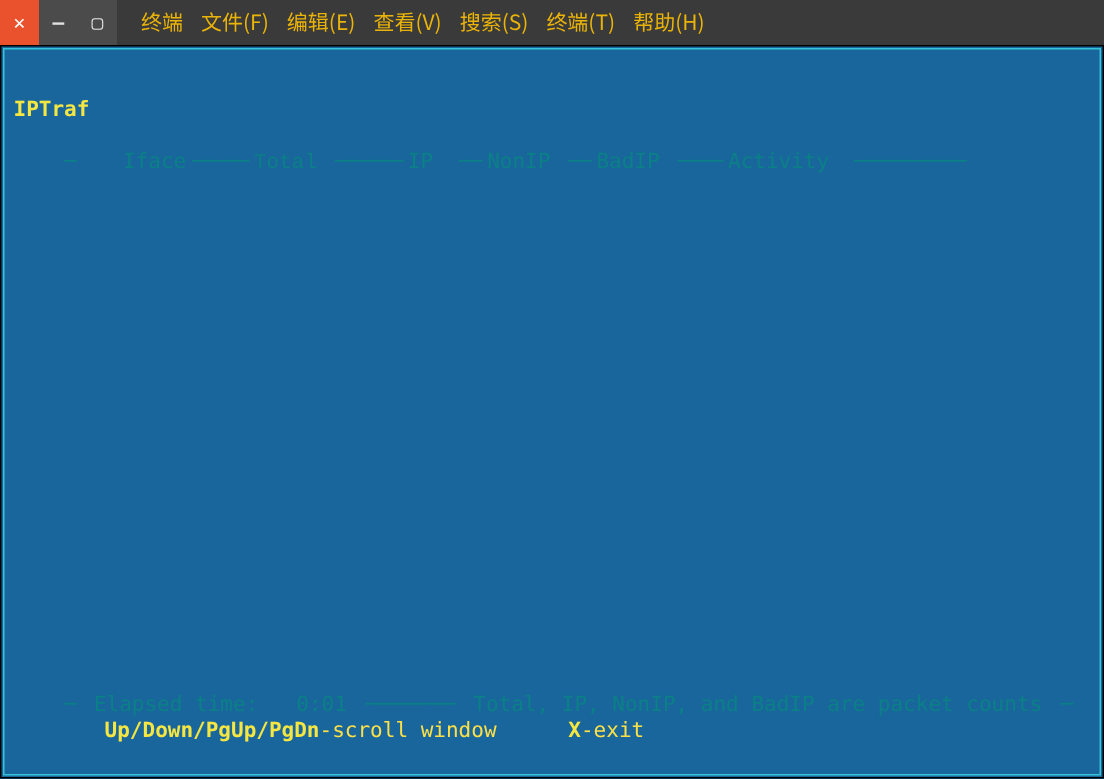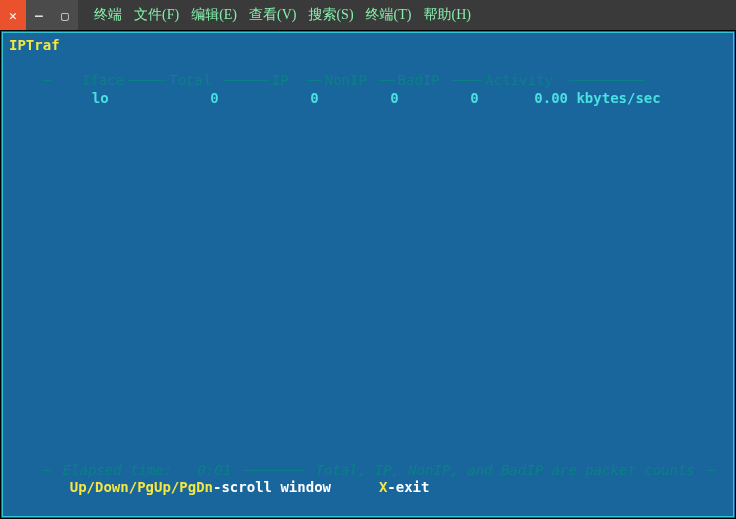--- a/index.html
+++ b/index.html
@@ -35,21 +35,21 @@
     .win-btn.close { background: #e9522c; color: #fff; }
     .win-btn.min   { background: #4b4b4b; color: #e0e0e0; }
     .win-btn.max   { background: #4b4b4b; color: #e0e0e0; }
     .menubar {
       display: flex;
       gap: 4px;
       margin-left: 12px;
       font-family: "Noto Sans CJK SC", "WenQuanYi Micro Hei", sans-serif;
       font-size: 14px;
     }
-    .menuitem { padding: 0 4px; color: #86efac; font-family: Liberation Serif, serif; }
+    .menuitem { padding: 0 4px; color: #eab308; }
     .terminal {
       position: relative;
       width: 736px;
       height: 489px;
       background: #19669c;
       border: 1px solid #000;
     }
     .inner-border {
       position: absolute;
       top: 1px; left: 1px; right: 1px; bottom: 1px;
@@ -57,40 +57,41 @@
       pointer-events: none;
     }
     .term-line {
       position: absolute;
       left: 4px;
       right: 20px;
       white-space: pre;
       color: #35c3d6;
       line-height: 17px;
       letter-spacing: 0px;
+      margin-top: 28px;
     }
     .app-title {
       top: 6px;
       left: 8px;
       color: #f5e642;
       font-weight: bold;
     }
     .hdr-row { top: 24px; color: #0b8086; }
     .data-row { top: 42px; color: #49e0e0; font-weight: bold; }
     .hdr-row span, .data-row span { display: inline-block; }
     .col-iface { width: 70px; text-align: right; padding-left: 10px; }
     .col-total { width: 110px; text-align: right; font-family: Liberation Mono, monospace; }
     .col-ip    { width: 100px; text-align: right; }
     .col-nonip { width: 80px; text-align: right; }
     .col-badip { width: 80px; text-align: right; }
     .col-act   { width: 190px; text-align: right; padding-right: 8px; }
     .dashes { color: #0b8086; letter-spacing: -1px; padding: 0 4px; }
-    .footer1 { bottom: 22px; color: #0b8086; font-style: italic; }
+    .footer1 { bottom: 22px; color: #0b8086; }
     .footer2 { bottom: 5px; }
-    .bright { color: #ffffff; font-weight: bold; }
+    .bright { color: #fde047; font-weight: normal; }
     .bold-yellow { color: #f5e642; font-weight: bold; padding-left: 31px; }
   </style>
 </head>
 <body>
 
 <div class="titlebar">
   <div class="win-controls">
     <div class="win-btn close">
         <span>✕</span>
       </div>
@@ -114,23 +115,20 @@
 
 <div class="terminal">
   <div class="inner-border"></div>
 
   <div class="term-line app-title">IPTraf</div>
 
   <div class="term-line hdr-row">
     <span class="dashes">─</span><span class="col-iface">Iface</span><span class="dashes">─────</span><span class="col-total" style="width:50px;text-align:left">Total</span><span class="dashes">──────</span><span style="width:30px;text-align:left">IP</span><span class="dashes">──</span><span style="width:50px;text-align:left">NonIP</span><span class="dashes">──</span><span style="width:50px;text-align:left">BadIP</span><span class="dashes">────</span><span style="width:80px;text-align:left">Activity</span><span class="dashes">──────────</span>
   </div>
 
-  <div class="term-line data-row">
-    <span class="col-iface">lo</span><span class="col-total">0</span><span class="col-ip">0</span><span class="col-nonip">0</span><span class="col-badip">0</span><span class="col-act">0.00 kbytes/sec</span>
-  </div>
 
   <div class="term-line footer1">
     <span class="dashes">─</span> <span>Elapsed time:</span>   <span>0:01</span> <span class="dashes">────────</span> <span>Total, IP, NonIP, and BadIP are packet counts</span> <span class="dashes">─</span>
   </div>
 
   <div class="term-line footer2">
     <span class="bold-yellow">Up/Down/PgUp/PgDn</span><span class="bright">-scroll window  </span><span class="bold-yellow">X</span><span class="bright">-exit</span>
   </div>
 </div>
 

